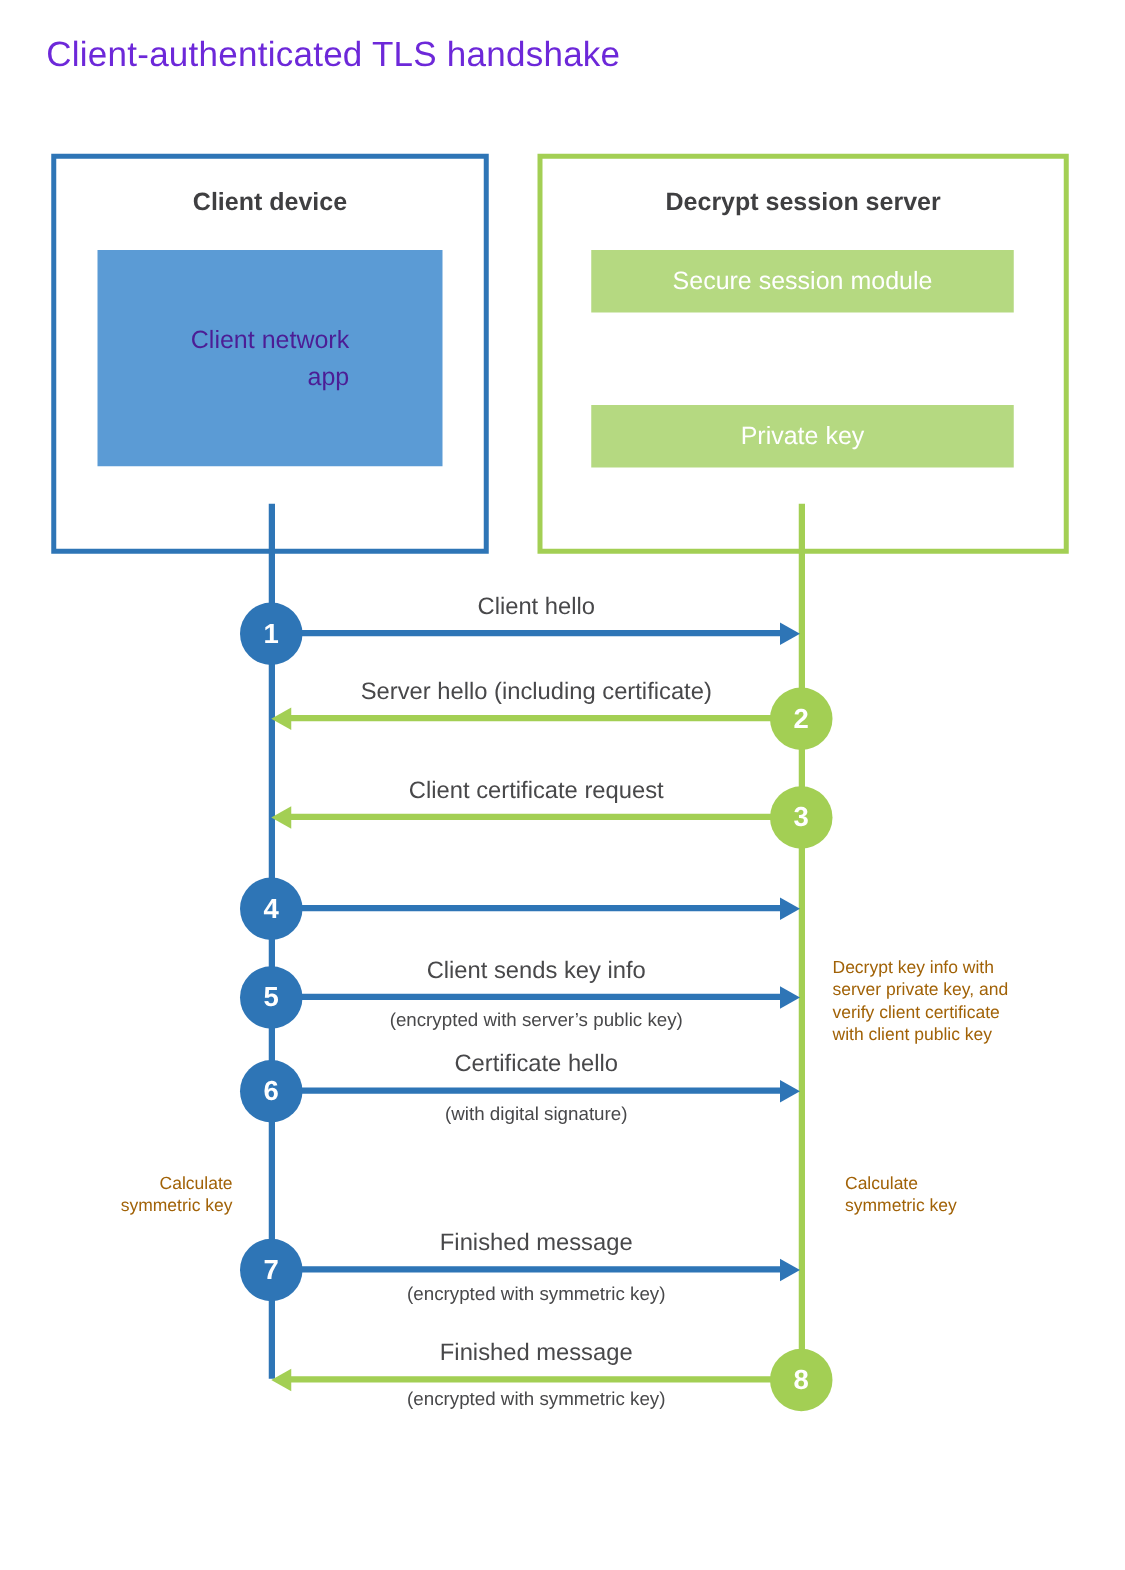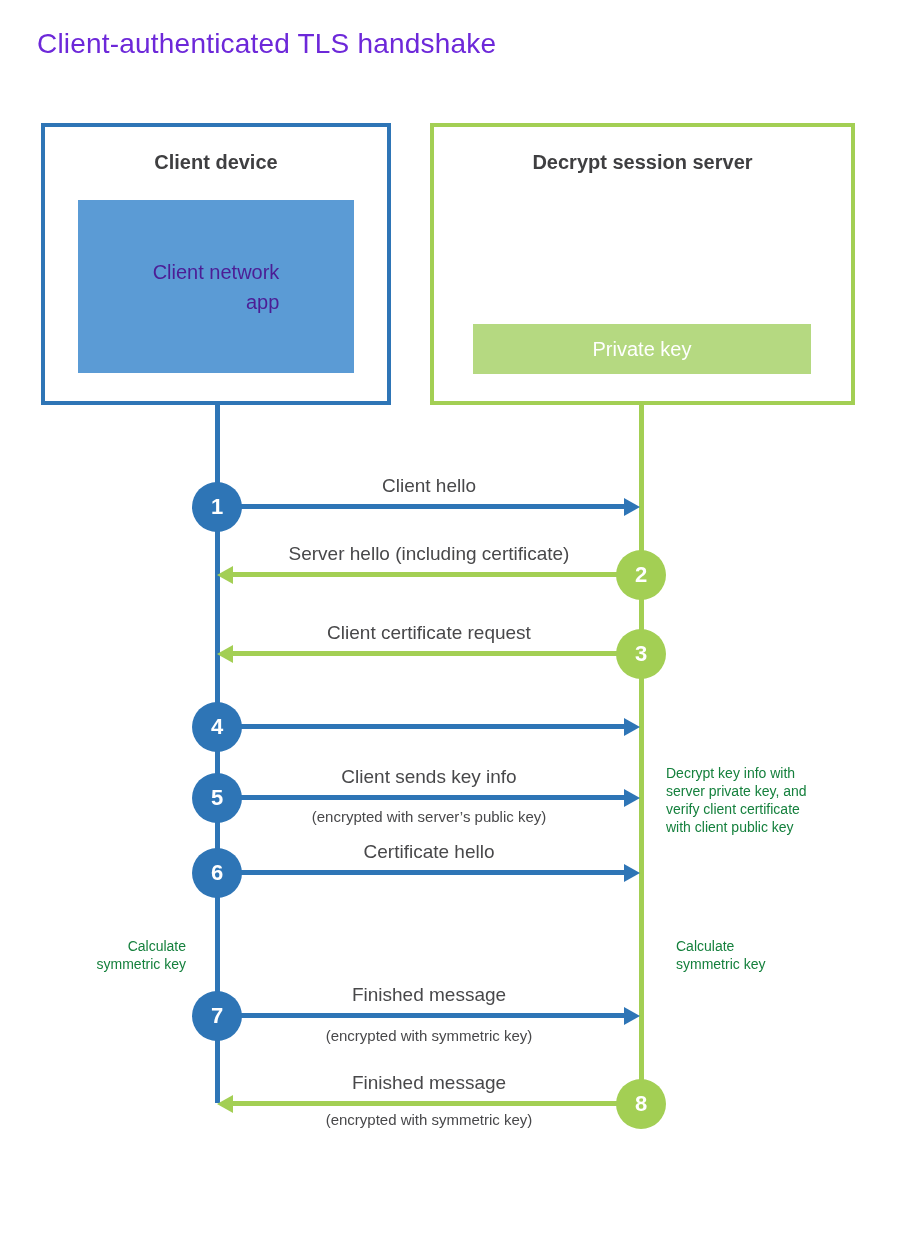--- a/index.html
+++ b/index.html
@@ -13,21 +13,21 @@
   }
   .title {
     position: absolute;
     left: 37px; top: 28px;
     font-size: 28px;
     font-weight: 300;
     color: #6d28d9;
     letter-spacing: 0.2px;
   }
   
-  .actor-box { position: absolute; top: 123px; height: 282px; background: #fff; box-sizing: border-box; }
+  .actor-box { position: absolute; top: 123px; height: 320px; background: #fff; box-sizing: border-box; }
   .client-box { left: 41px; width: 350px; border: 4px solid #2e75b6; }
   .server-box { left: 430px; width: 425px; border: 4px solid #a3cf54; }
   .actor-title {
     position: absolute; left: 0; top: 24px; width: 100%;
     text-align: center; font-size: 20px; font-weight: bold; color: #3f3f41;
   }
   .client-app {
     position: absolute; left: 33px; top: 73px; width: 276px; height: 173px;
     background: #5b9bd5; color: #4c1d95;
     display: flex; align-items: center; justify-content: center;
@@ -64,21 +64,21 @@
   .msg-label {
     position: absolute; left: 279px; width: 300px;
     text-align: center; font-size: 19px; color: #48484a; z-index: 3;
   }
   .msg-sublabel {
     position: absolute; left: 254px; width: 350px;
     text-align: center; font-size: 15px; color: #48484a; z-index: 3;
   }
   
   .side-note {
-    position: absolute; font-size: 14px; color: #15803d;
+    position: absolute; font-size: 14px; color: #a16207;
     line-height: 18px; white-space: pre-line;
   }
   .decrypt-note { left: 666px; top: 764px; width: 175px; }
   .calc-left { left: 66px; top: 937px; width: 120px; text-align: right; }
   .calc-right { left: 676px; top: 937px; width: 120px; text-align: left; }
 </style>
 </head>
 <body>
 
 <div class="canvas">
@@ -86,20 +86,21 @@
   <div class="title">Client-authenticated TLS handshake</div>
 
   <div class="actor-box client-box">
     <div class="actor-title">Client device</div>
     <div class="client-app">Client network
 app</div>
   </div>
 
   <div class="actor-box server-box">
     <div class="actor-title">Decrypt session server</div>
+    <div class="server-bar bar-1">Secure session module</div>
     <div class="server-bar bar-3">Private key</div>
   </div>
 
   <div class="lifeline client-lifeline"></div>
   <div class="lifeline server-lifeline"></div>
 
   <div class="msg-label" style="top:475px">Client hello</div>
   <div class="arrow-line blue-line-seg" style="top:504px"></div>
   <div class="arrow-head head-right" style="top:498px"></div>
   <div class="step-circle blue-circle" style="top:482px">1</div>
@@ -121,20 +122,21 @@
   <div class="msg-label" style="top:766px">Client sends key info</div>
   <div class="arrow-line blue-line-seg" style="top:795px"></div>
   <div class="arrow-head head-right" style="top:789px"></div>
   <div class="step-circle blue-circle" style="top:773px">5</div>
   <div class="msg-sublabel" style="top:808px">(encrypted with server’s public key)</div>
 
   <div class="msg-label" style="top:841px">Certificate hello</div>
   <div class="arrow-line blue-line-seg" style="top:870px"></div>
   <div class="arrow-head head-right" style="top:864px"></div>
   <div class="step-circle blue-circle" style="top:848px">6</div>
+  <div class="msg-sublabel" style="top:883px">(with digital signature)</div>
 
   <div class="msg-label" style="top:984px">Finished message</div>
   <div class="arrow-line blue-line-seg" style="top:1013px"></div>
   <div class="arrow-head head-right" style="top:1007px"></div>
   <div class="step-circle blue-circle" style="top:991px">7</div>
   <div class="msg-sublabel" style="top:1027px">(encrypted with symmetric key)</div>
 
   <div class="msg-label" style="top:1072px">Finished message</div>
   <div class="arrow-line green-line-seg" style="top:1101px"></div>
   <div class="arrow-head head-left" style="top:1095px"></div>

